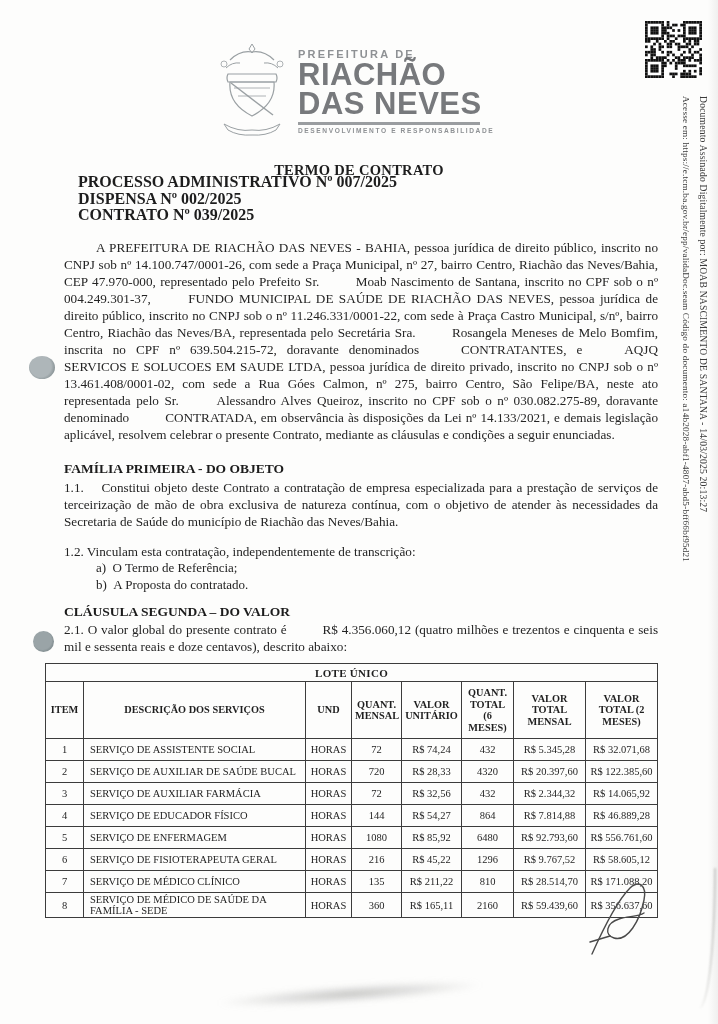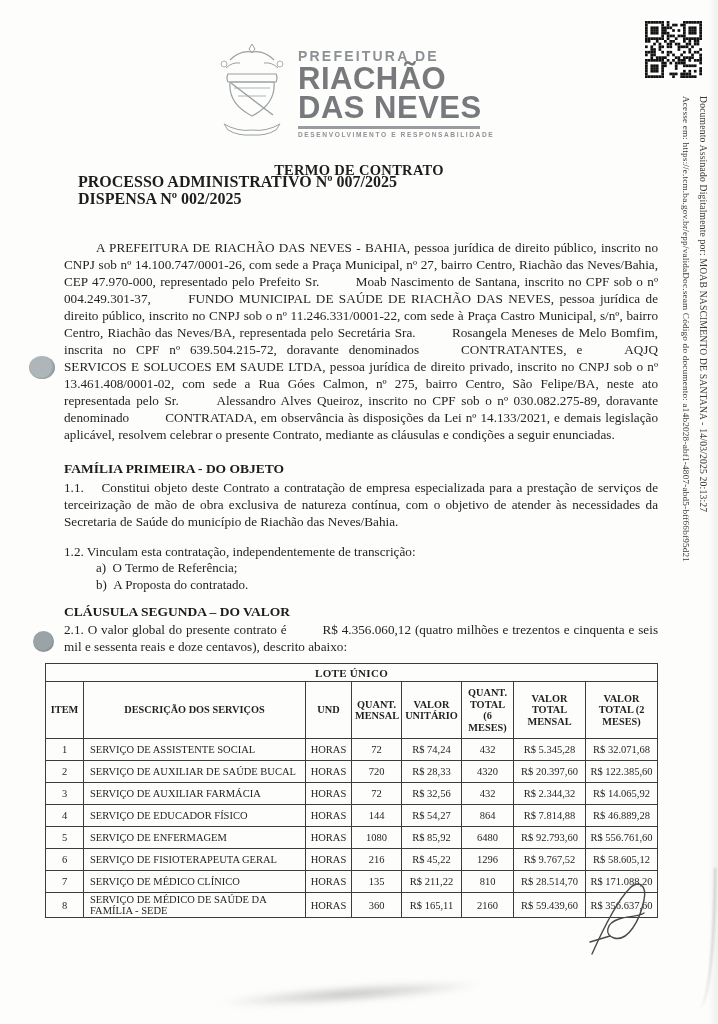--- a/index.html
+++ b/index.html
@@ -2,21 +2,21 @@
 <html><head>
 <meta charset="utf-8">
 <style>
   html,body{margin:0;padding:0;}
   body{width:718px;height:1024px;background:#fdfdfc;position:relative;overflow:hidden;
        font-family:"Liberation Serif",serif;color:#262626;}
   .abs{position:absolute;}
   
   #coat-of-arms{left:216px;top:38px;width:72px;height:102px;}
   #logo-text{left:298px;top:48px;width:185px;}
-  .org-small{font-family:"Liberation Sans",sans-serif;font-size:14px;letter-spacing:2.2px;
+  .org-small{font-family:"Liberation Sans",sans-serif;font-size:11px;letter-spacing:2.2px;
              color:#8e9194;font-weight:bold;}
   .org-big{font-family:"Liberation Sans",sans-serif;font-size:31px;line-height:29px;
            font-weight:bold;color:#77797c;letter-spacing:.5px;}
   .tagline-rule{height:3px;background:#9a9da0;margin:4px 0 2px 0;width:182px;}
   .tagline{font-family:"Liberation Sans",sans-serif;font-size:6.6px;letter-spacing:1.6px;
            color:#8e9194;font-weight:bold;white-space:nowrap;}
   #doc-title{left:0;top:162px;width:718px;text-align:center;font-weight:bold;font-size:14.5px;
              letter-spacing:.3px;color:#1d1d1d;}
   
   #process-block{left:78px;top:174px;font-weight:bold;font-size:16px;line-height:16.5px;color:#1d1d1d;}
@@ -76,20 +76,21 @@
   <div class="org-big">DAS NEVES</div>
   <div class="tagline-rule"></div>
   <div class="tagline">DESENVOLVIMENTO E RESPONSABILIDADE</div>
 </div>
 
 <div id="doc-title" class="abs">TERMO DE CONTRATO</div>
 
 <div id="process-block" class="abs">
   <div>PROCESSO ADMINISTRATIVO Nº 007/2025</div>
   <div>DISPENSA Nº 002/2025</div>
+  <div>CONTRATO Nº 039/2025</div>
 </div>
 
 <div class="abs para" style="top:239px"><span class="bold">A PREFEITURA DE RIACHÃO DAS NEVES - BAHIA</span><span>, pessoa jurídica de direito público, inscrito no CNPJ sob nº 14.100.747/0001-26, com sede a Praça Municipal, nº 27, bairro Centro, Riachão das Neves/Bahia, CEP 47.970-000, representado pelo Prefeito Sr. </span><span class="bold">Moab Nascimento de Santana</span><span>, inscrito no CPF sob o nº 004.249.301-37, </span><span class="bold">FUNDO MUNICIPAL DE SAÚDE DE RIACHÃO DAS NEVES,</span><span> pessoa jurídica de direito público, inscrito no CNPJ sob o nº 11.246.331/0001-22, com sede à Praça Castro Municipal, s/nº, bairro Centro, Riachão das Neves/BA,  representada pelo Secretária Sra. </span><span class="bold">Rosangela Meneses de Melo Bomfim</span><span>, inscrita no CPF nº 639.504.215-72, doravante denominados </span><span class="bold">CONTRATANTES</span><span>, e </span><span class="bold">AQJQ SERVICOS E SOLUCOES EM SAUDE LTDA</span><span>, pessoa jurídica de direito privado, inscrito no CNPJ sob o nº 13.461.408/0001-02, com sede a Rua Góes Calmon, nº 275, bairro Centro, São Felipe/BA, neste ato representada pelo Sr. </span><span class="bold">Alessandro Alves Queiroz</span><span>, inscrito no CPF sob o nº 030.082.275-89,  doravante denominado </span><span class="bold">CONTRATADA</span><span>, em observância às disposições da Lei nº 14.133/2021, e demais legislação aplicável, resolvem celebrar o presente Contrato, mediante as cláusulas e condições a seguir enunciadas.</span></div>
 
 <div class="abs clause-title" style="top:461px">FAMÍLIA PRIMEIRA - DO OBJETO</div>
 <div class="abs para" style="top:479px">1.1.&nbsp;&nbsp;&nbsp;&nbsp;Constitui objeto deste Contrato a contratação de empresa especializada para a prestação de serviços de terceirização de mão de obra exclusiva de natureza contínua, com o objetivo de atender às necessidades da Secretaria de Saúde do município de Riachão das Neves/Bahia.</div>
 <div class="abs para" style="top:543px">1.2. Vinculam esta contratação, independentemente de transcrição:</div>
 <div class="abs list-item" style="top:560px">a)&nbsp;&nbsp;O Termo de Referência;</div>
 <div class="abs list-item" style="top:577px">b)&nbsp;&nbsp;A Proposta do contratado.</div>
 

